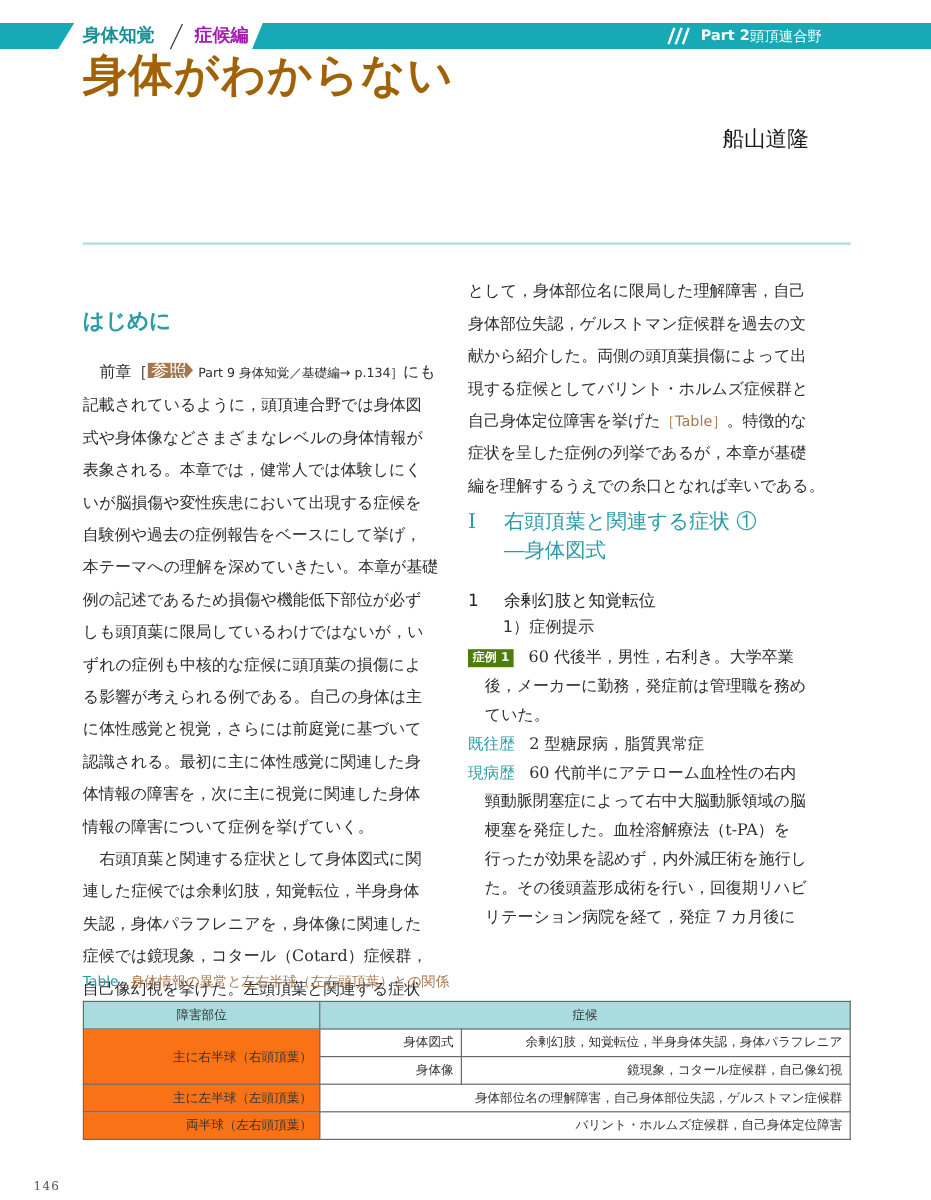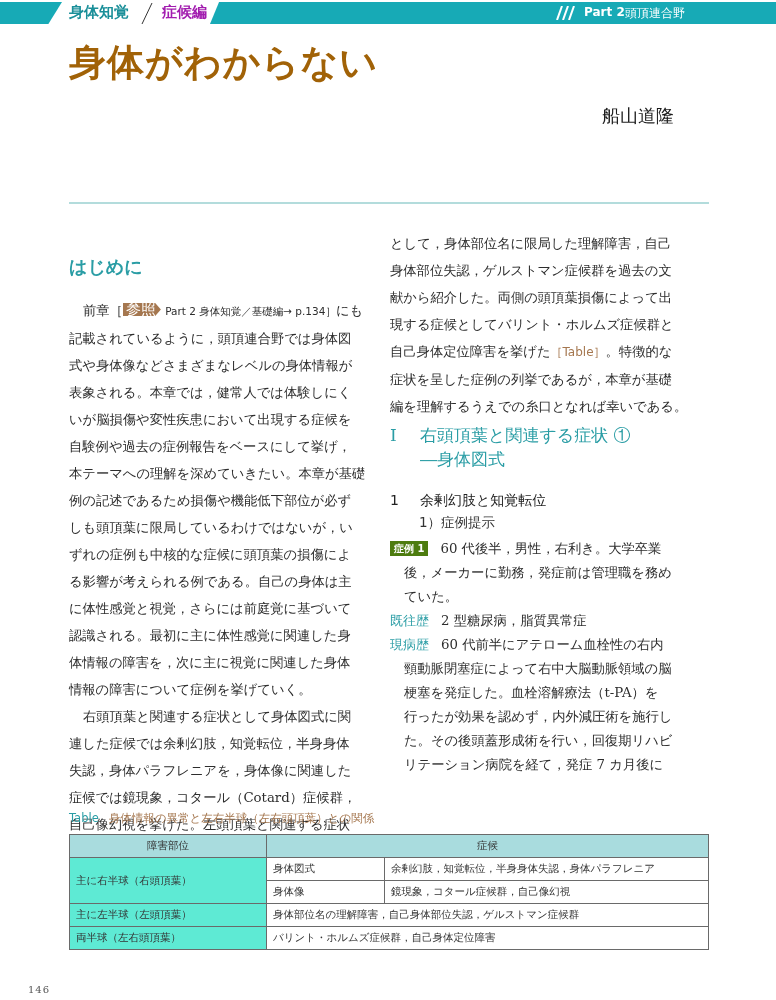--- a/index.html
+++ b/index.html
@@ -1,20 +1,20 @@
 <!DOCTYPE html>
 <html><head>
   <meta charset="utf-8">
   <style>
     * { box-sizing: border-box; margin: 0; padding: 0; }
     html, body { width: 776px; height: 1000px; background: #ffffff; overflow: hidden; }
     body { position: relative; font-family: "DejaVu Serif", "Liberation Serif", serif; color: #2a2a2a; }
 
     
-    .header-band { position: absolute; left: 0; top: 0; width: 692px; height: 26px; }
+    .header-band { position: absolute; left: 0; top: 17px; width: 692px; height: 26px; }
     .band-left { position: absolute; left: 0; top: 2px; width: 62px; height: 22px; background: #17aab6;
       clip-path: polygon(0 0, 100% 0, 78% 100%, 0 100%); }
     .band-right { position: absolute; left: 210px; top: 2px; width: 566px; height: 22px; background: #17aab6;
       clip-path: polygon(1.6% 0, 100% 0, 100% 100%, 0 100%); }
     .hdr-cat { position: absolute; left: 69px; top: 3px; font-family: "DejaVu Sans", sans-serif; font-size: 15px; font-weight: bold; color: #1a8f99; }
     .hdr-slash { position: absolute; left: 140px; top: 0px; width: 14px; height: 26px; }
     .hdr-sub { position: absolute; left: 162px; top: 3px; font-family: "DejaVu Sans", sans-serif; font-size: 15px; font-weight: bold; color: #a21caf; }
     .hdr-stripes { position: absolute; left: 556px; top: 6px; width: 20px; height: 14px; }
     .hdr-part { position: absolute; left: 584px; top: 5px; font-family: "DejaVu Sans", sans-serif; font-size: 12px; font-weight: bold; color: #ffffff; }
     .hdr-region { position: absolute; left: 625px; top: 5px; font-family: "DejaVu Sans", sans-serif; font-size: 12px; color: #ffffff; }
@@ -45,23 +45,23 @@
 
     .case-block { position: absolute; left: 390px; top: 537px; width: 320px; font-size: 13.3px; line-height: 24px; color: #2d2d2d; }
     .case-badge { display: inline-block; background: #4d7c0f; color: #fff; font-family: "DejaVu Sans", sans-serif; font-size: 10px; font-weight: bold; line-height: 15px; padding: 0 4px; margin-right: 12px; vertical-align: 1px; }
     .hist-label { color: #2a9da5; font-family: "DejaVu Sans", sans-serif; font-size: 13px; margin-right: 12px; }
     .hang { padding-left: 14px; }
 
     .table-caption { position: absolute; left: 69px; top: 811px; font-family: "DejaVu Sans", sans-serif; font-size: 11.5px; color: #a5774f; }
     .table-caption .tlabel { color: #2a9da5; margin-right: 10px; }
 
     table.t { position: absolute; left: 69px; top: 834px; width: 640px; border-collapse: collapse; font-family: "DejaVu Sans", sans-serif; font-size: 10.5px; color: #333; }
-    table.t td, table.t th { border: 1px solid #6a6a6a; height: 23px; padding: 0 6px; font-weight: normal; }
+    table.t td, table.t th { border: 1px solid #6a6a6a; height: 23px; padding: 0 6px; font-weight: normal; text-align: right; }
     table.t th { background: #a9dcde; text-align: center; }
-    table.t td.loc { background: #5eead4; width: 197px; }
+    table.t td.loc { background: #f97316; width: 197px; }
     table.t td.cat { width: 118px; background: #fff; }
     table.t td.sym { background: #fff; }
 
     .page-num { position: absolute; left: 28px; top: 984px; font-size: 10px; color: #555; letter-spacing: 1px; }
   </style>
 </head>
 <body>
 
 <div class="header-band">
   <div class="band-left"></div>
@@ -81,21 +81,21 @@
 </div>
 
 <h1 class="title">身体がわからない</h1>
 <div class="author">船山道隆</div>
 <div class="rule"></div>
 
 <h2 class="hajimeni">はじめに</h2>
 
 <div class="col col-left" style="top:297px;">
   <span class="line indent">
-    <span>前章［</span><span class="ref-badge">参照</span> <span class="ref-text">Part 2 身体知覚／基礎編→ p.134］</span><span>にも</span>
+    <span>前章［</span><span class="ref-badge">参照</span> <span class="ref-text">Part 9 身体知覚／基礎編→ p.134］</span><span>にも</span>
   </span>
   <span class="line">記載されているように，頭頂連合野では身体図</span>
   <span class="line">式や身体像などさまざまなレベルの身体情報が</span>
   <span class="line">表象される。本章では，健常人では体験しにく</span>
   <span class="line">いが脳損傷や変性疾患において出現する症候を</span>
   <span class="line">自験例や過去の症例報告をベースにして挙げ，</span>
   <span class="line">本テーマへの理解を深めていきたい。本章が基礎</span>
   <span class="line">例の記述であるため損傷や機能低下部位が必ず</span>
   <span class="line">しも頭頂葉に限局しているわけではないが，い</span>
   <span class="line">ずれの症例も中核的な症候に頭頂葉の損傷によ</span>

